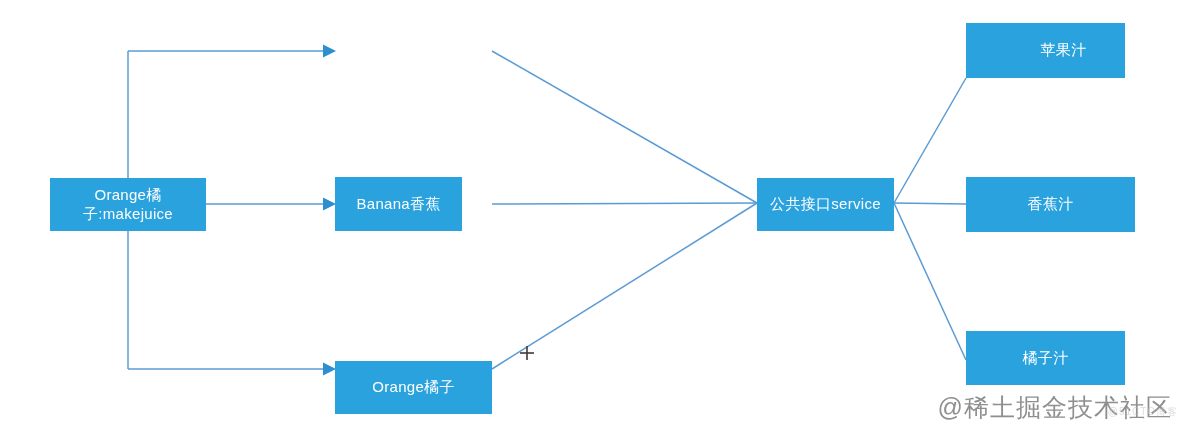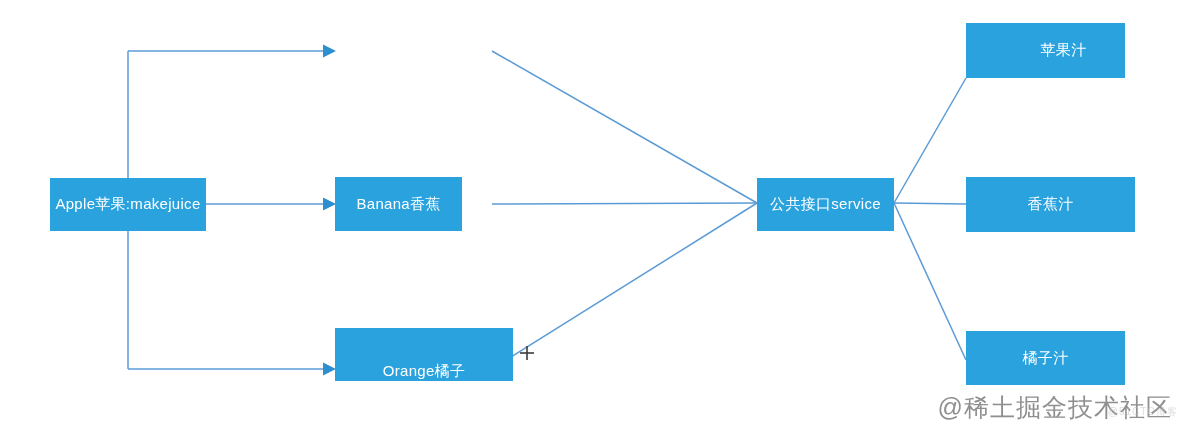--- a/index.html
+++ b/index.html
@@ -55,29 +55,29 @@
     <line x1="894" y1="203" x2="966" y2="204" stroke="#5b9bd5" stroke-width="1.5"></line>
     <line x1="894" y1="203" x2="966" y2="360" stroke="#5b9bd5" stroke-width="1.5"></line>
 
     <g>
       <line x1="527" y1="346" x2="527" y2="360" stroke="#3a3a3a" stroke-width="1.6"></line>
       <line x1="520" y1="353" x2="534" y2="353" stroke="#3a3a3a" stroke-width="1.6"></line>
     </g>
   </svg>
 
   <div class="node" style="left:50px;top:178px;width:156px;height:53px;">
-    <span>Apple苹果:makejuice</span>
+    <span>Orange橘子:makejuice</span>
   </div>
 
 
   <div class="node" style="left:335px;top:177px;width:127px;height:54px;">
     <span>Banana香蕉</span>
   </div>
 
-  <div class="node" style="left:335px;top:328px;width:178px;height:53px;align-items:flex-end;">
+  <div class="node" style="left:335px;top:361px;width:157px;height:53px;">
     <span>Orange橘子</span>
   </div>
 
   <div class="node" style="left:757px;top:178px;width:137px;height:53px;justify-content:center;">
     <span>公共接口service</span>
   </div>
 
   <div class="node" style="left:966px;top:23px;width:159px;height:55px;padding-left:36px;">
     <span>苹果汁</span>
   </div>

